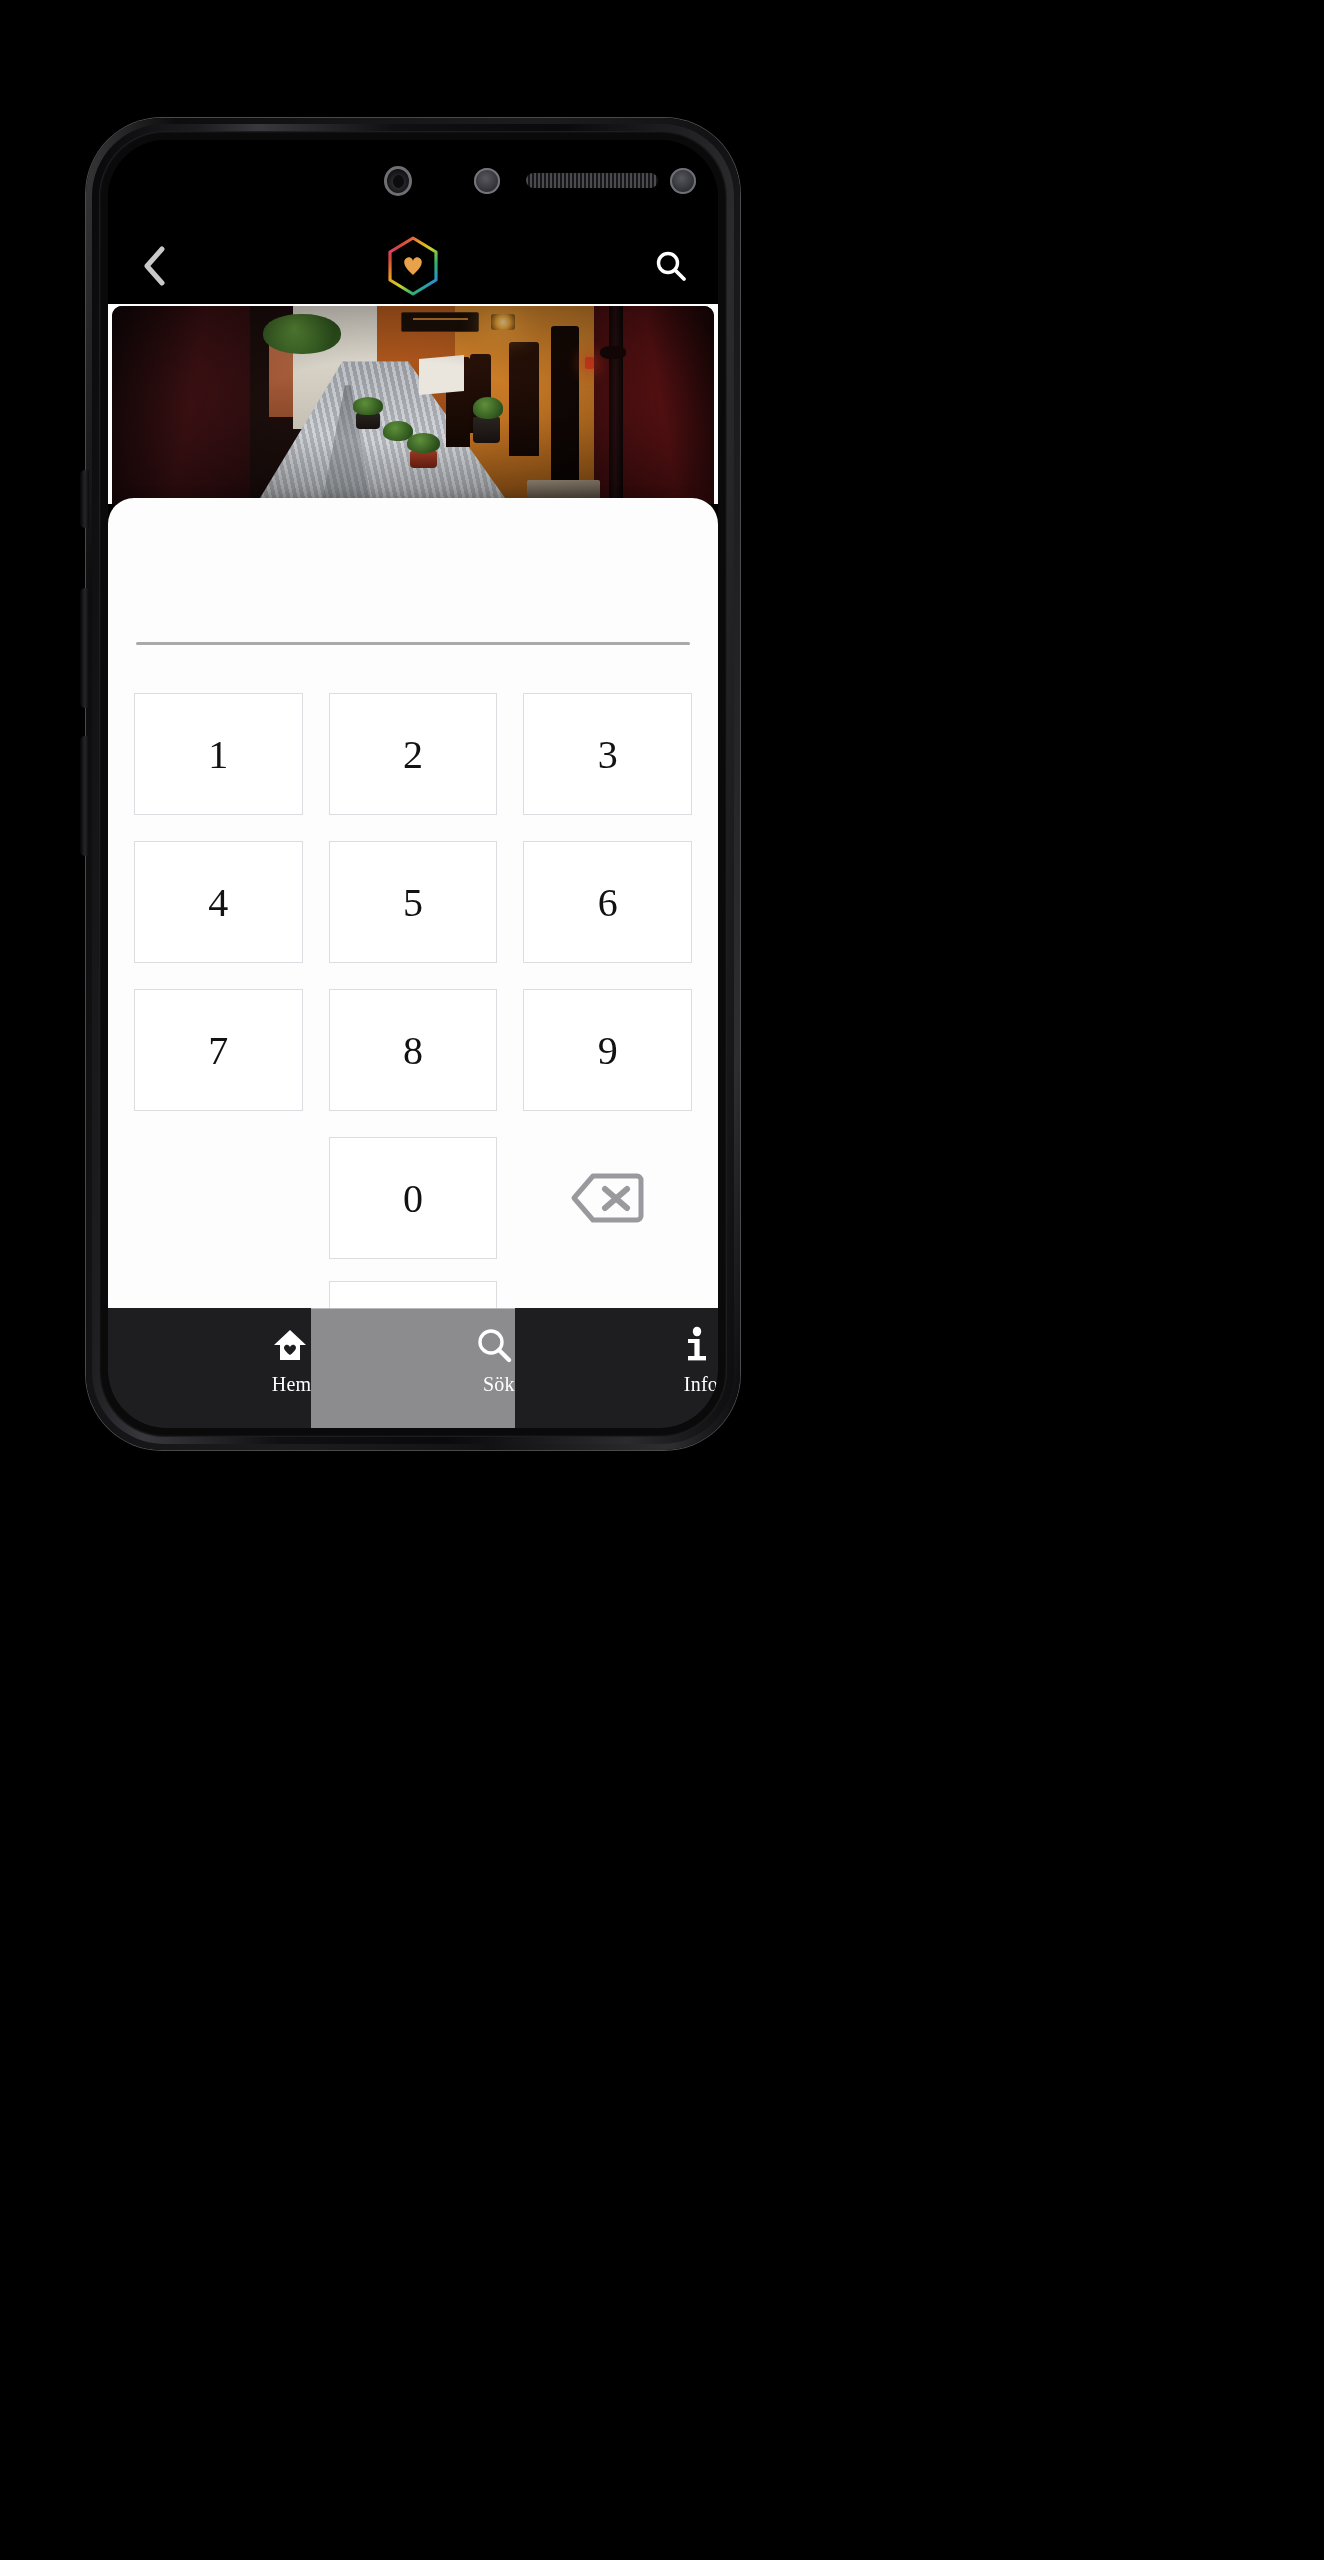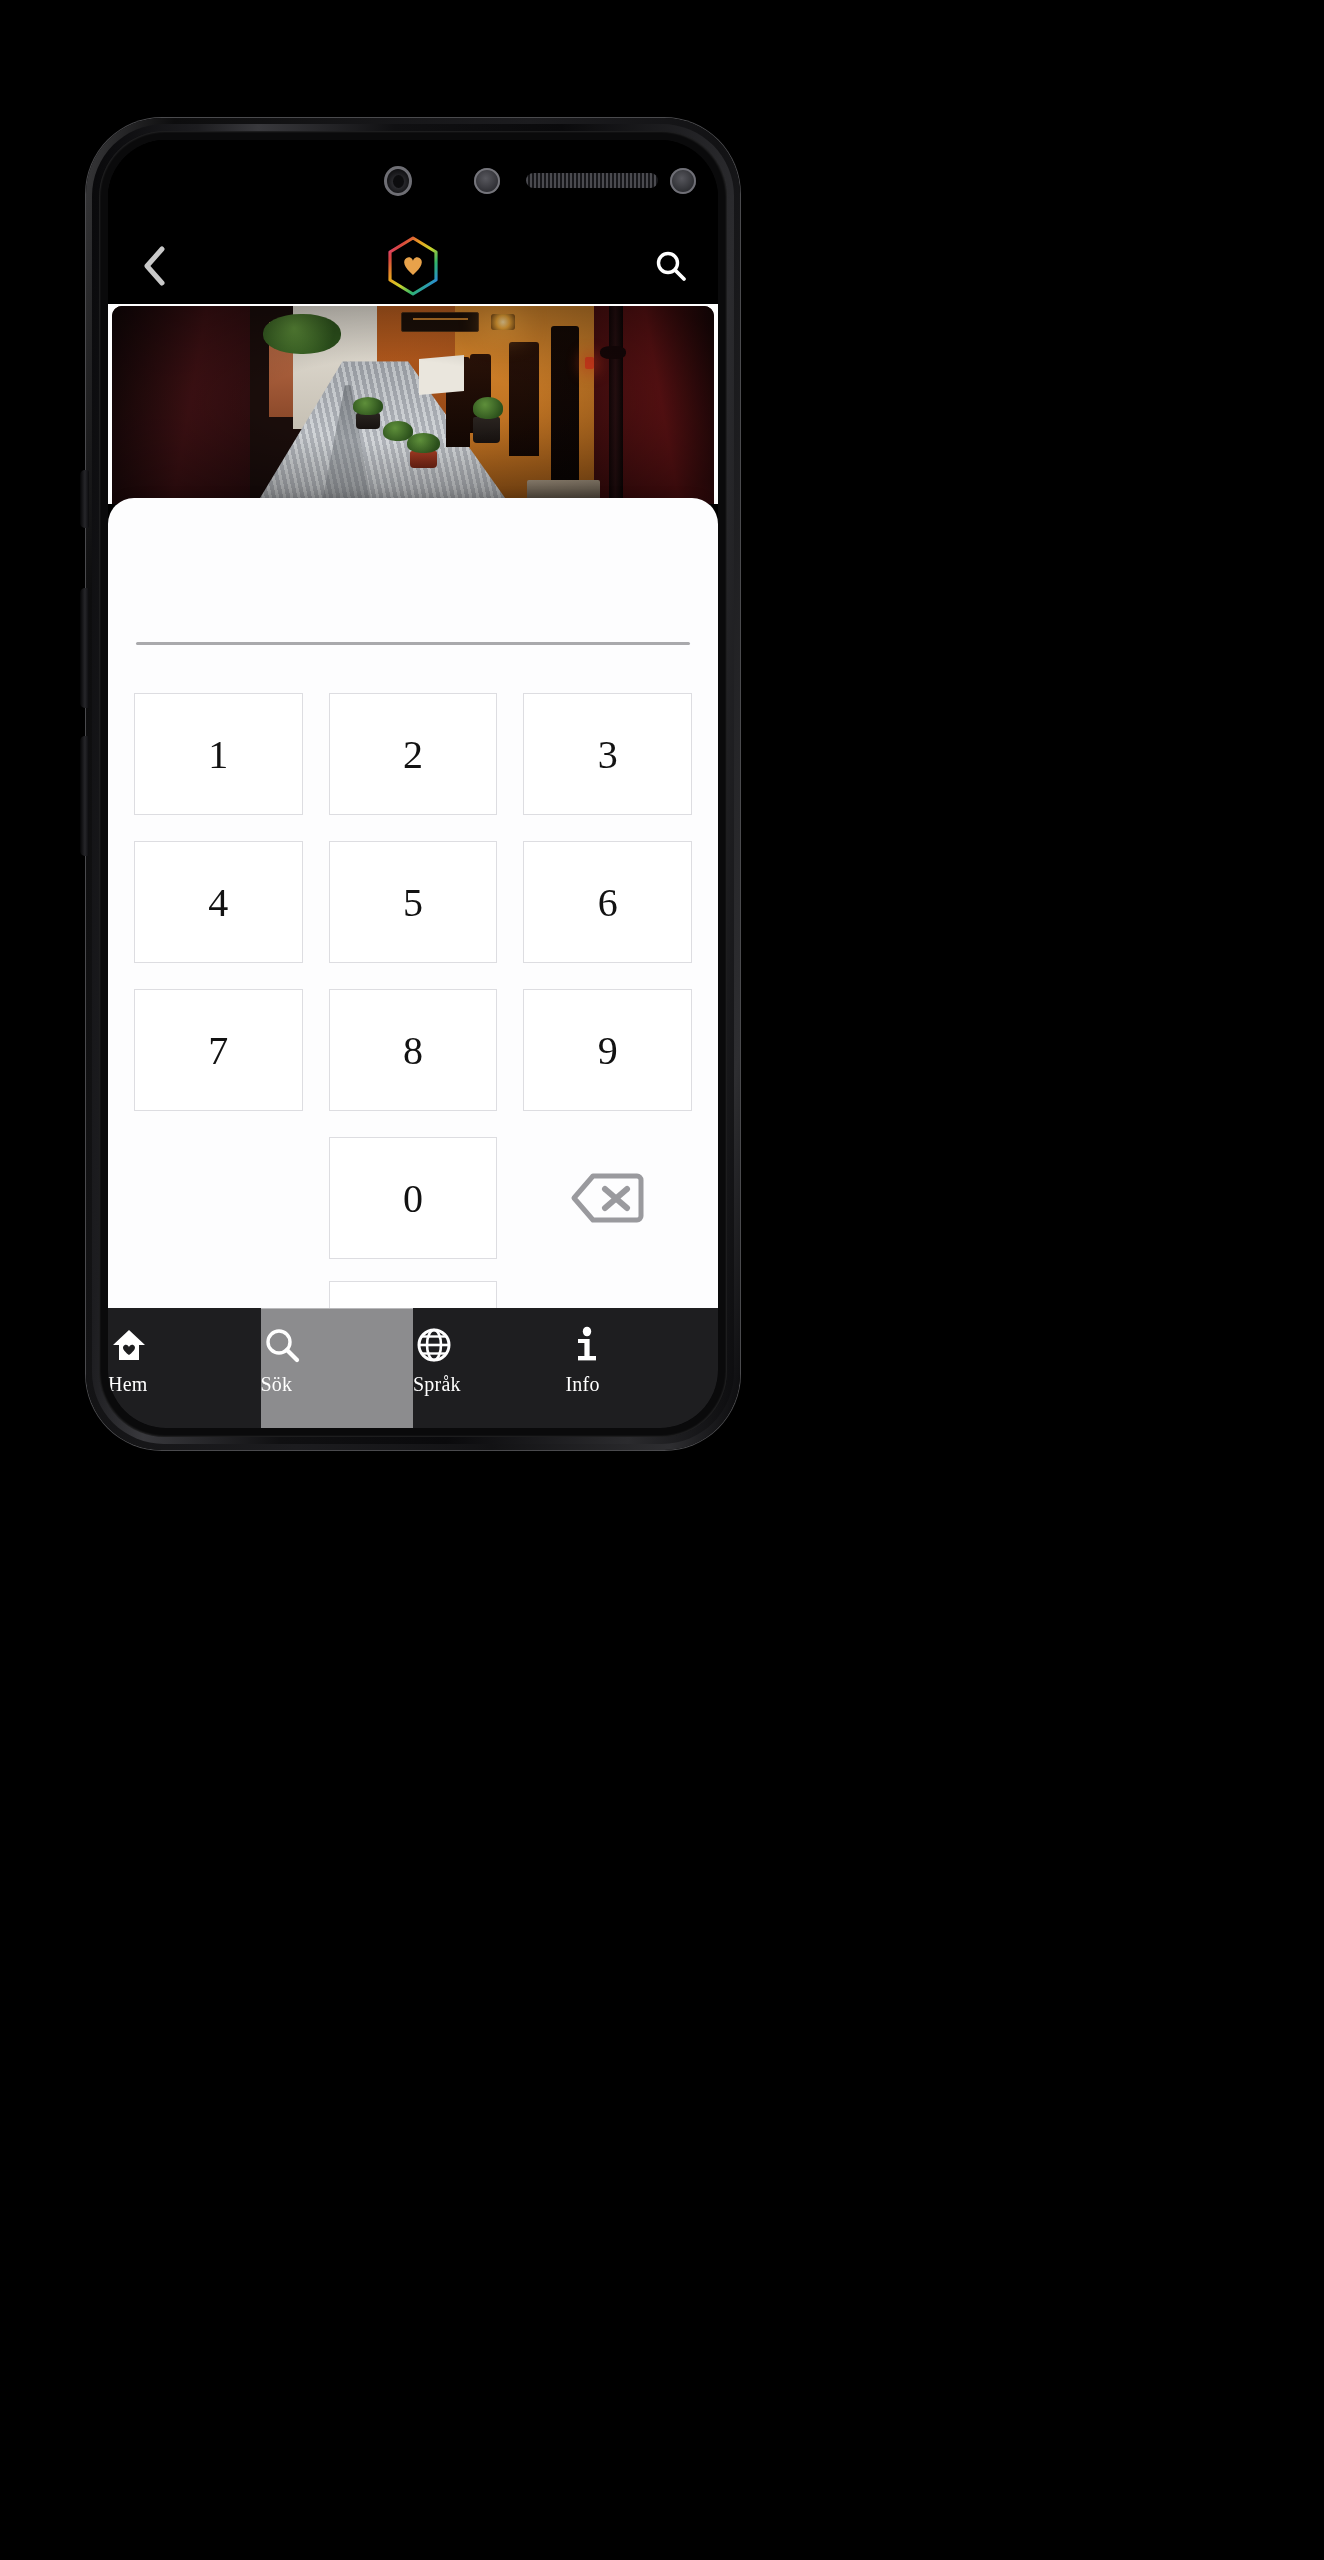--- a/index.html
+++ b/index.html
@@ -406,21 +406,21 @@
     background: #1e1e20;
     display: flex;
     align-items: flex-start;
     z-index: 5;
   }
   .nav-item {
     flex: 1;
     height: 100%;
     display: flex;
     flex-direction: column;
-    align-items: flex-start;
+    align-items: flex-end;
     justify-content: center;
     gap: 7px;
     cursor: pointer;
     padding-bottom: 16px;
   }
   .nav-item.active {
     background: #8c8c8e;
     box-shadow: inset 0 1px 0 #b9b9bb;
   }
   .nav-icon {
@@ -569,32 +569,20 @@
       <div class="nav-item active">
         <div class="nav-icon">
           <svg width="38" height="38" viewBox="0 0 38 38">
             <circle cx="16" cy="16" r="11" fill="none" stroke="#FFFFFF" stroke-width="3.4"></circle>
             <line x1="24" y1="24" x2="34" y2="34" stroke="#FFFFFF" stroke-width="4.2" stroke-linecap="round"></line>
           </svg>
         </div>
         <div class="nav-label">Sök</div>
       </div>
 
-      <div class="nav-item">
-        <div class="nav-icon">
-          <svg width="36" height="36" viewBox="0 0 36 36">
-            <circle cx="18" cy="18" r="15" fill="none" stroke="#FFFFFF" stroke-width="3"></circle>
-            <ellipse cx="18" cy="18" rx="7" ry="15" fill="none" stroke="#FFFFFF" stroke-width="2.6"></ellipse>
-            <line x1="3" y1="18" x2="33" y2="18" stroke="#FFFFFF" stroke-width="2.6"></line>
-            <line x1="6" y1="9.5" x2="30" y2="9.5" stroke="#FFFFFF" stroke-width="2.4"></line>
-            <line x1="6" y1="26.5" x2="30" y2="26.5" stroke="#FFFFFF" stroke-width="2.4"></line>
-          </svg>
-        </div>
-        <div class="nav-label">Språk</div>
-      </div>
 
       <div class="nav-item">
         <div class="nav-icon">
           <svg width="28" height="38" viewBox="0 0 28 38">
             <ellipse cx="14" cy="5.5" rx="4.2" ry="4.8" fill="#FFFFFF"></ellipse>
             <rect x="11.4" y="13" width="5.2" height="19" fill="#FFFFFF"></rect>
             <rect x="5" y="13" width="9" height="4" fill="#FFFFFF"></rect>
             <rect x="5" y="30" width="18" height="4.4" fill="#FFFFFF"></rect>
           </svg>
         </div>

